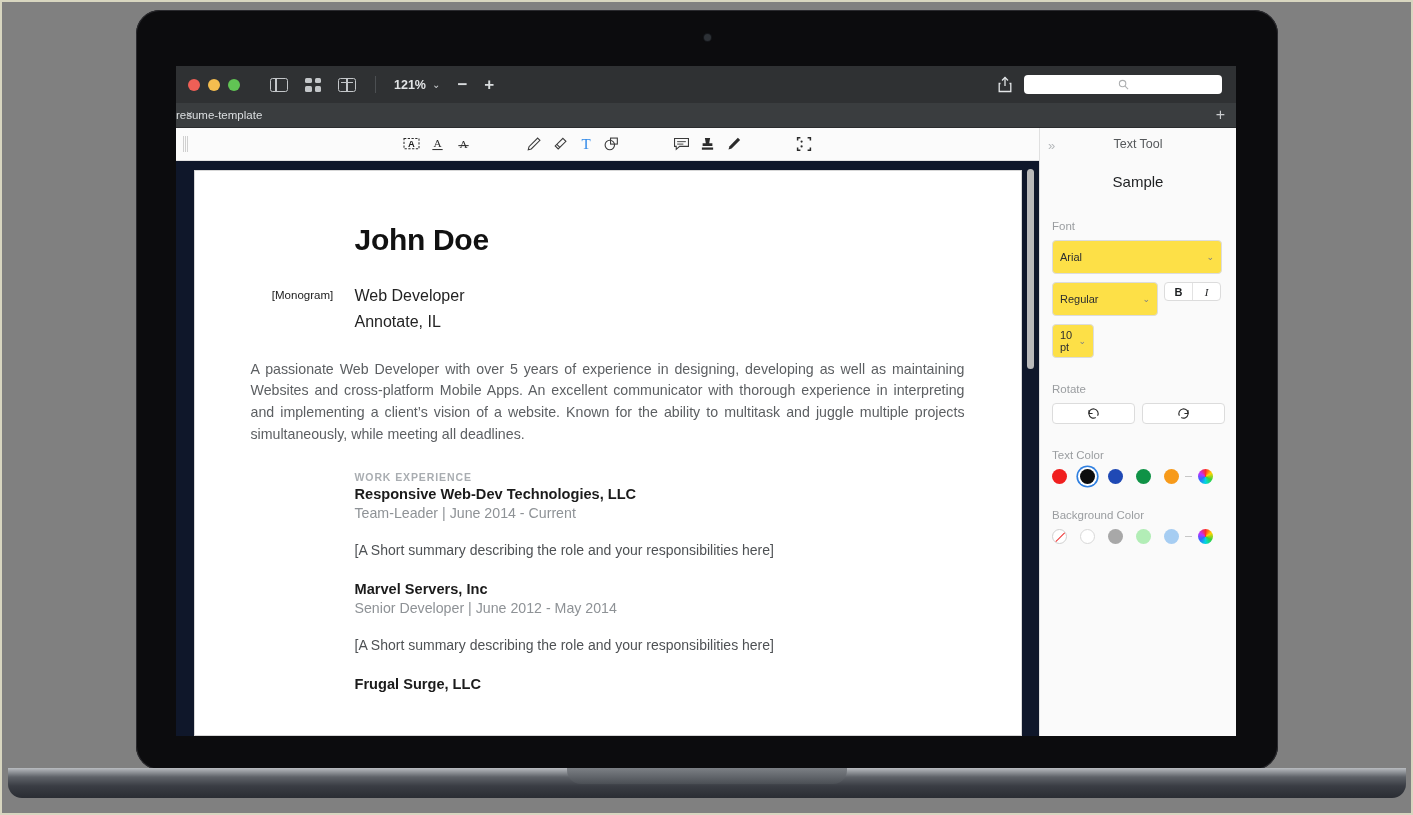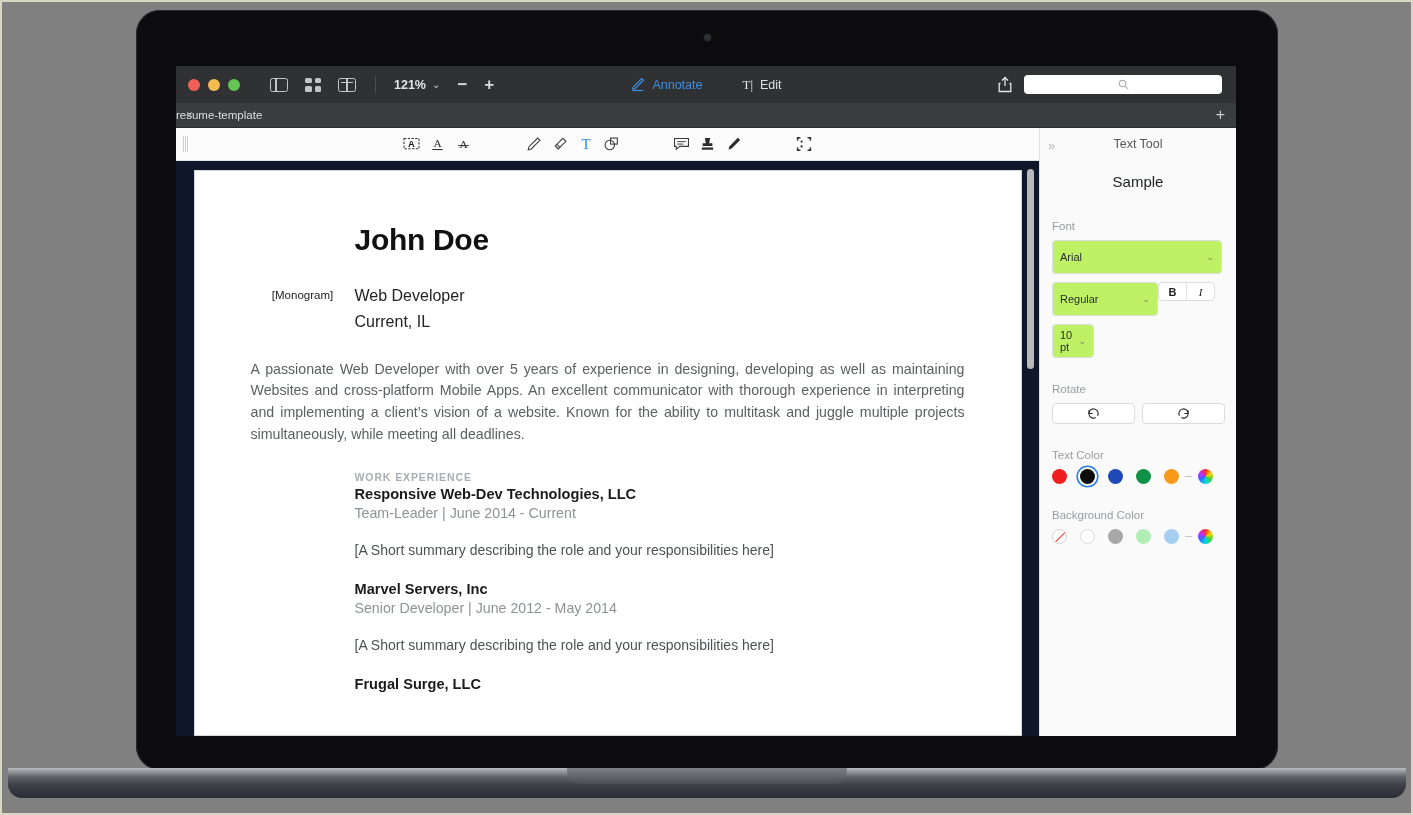--- a/index.html
+++ b/index.html
@@ -105,25 +105,25 @@
   .r-gap{margin-top:23px;}
 
   
   .side{width:196px;flex:none;background:#fafafa;border-left:1px solid #e0e0e0;position:relative;}
   .side-chev{position:absolute;left:8px;top:10px;color:#b4b7ba;font-size:13px;}
   .side-title{text-align:center;padding-top:9px;font-size:12.5px;color:#55585b;}
   .side-sample{text-align:center;margin-top:22px;font-size:15px;color:#1d1f21;}
   .grp-label{font-size:11.5px;color:#9a9da0;margin:30px 0 8px 12px;}
   .grp-label.tight{margin-top:25px;}
   .sel{
-    margin-left:12px;width:170px;height:19px;border:1px solid #dcdcdc;border-radius:4px;background:#bef264;
+    margin-left:12px;width:170px;height:19px;border:1px solid #dcdcdc;border-radius:4px;background:#fde047;
     display:flex;align-items:center;font-size:11px;color:#2c2e30;box-sizing:border-box;padding:16px 7px;
   }
   .sel .cv{margin-left:auto;color:#7d8084;font-size:9px;}
-  .row{display:flex;margin-left:12px;margin-top:8px;}
+  .row{display:flex;margin-left:12px;margin-top:8px;gap:6px;}
   .sel-sm{width:106px;}
   .sel-xs{width:42px;}
   .bi{display:flex;border:1px solid #dcdcdc;border-radius:4px;overflow:hidden;background:#fff;height:19px;box-sizing:border-box;}
   .bi span{width:27px;display:flex;align-items:center;justify-content:center;font-size:11px;color:#1d1f21;}
   .bi span:first-child{font-weight:bold;border-right:1px solid #e2e2e2;}
   .bi span:last-child{font-family:"Liberation Serif",serif;font-style:italic;}
   .rot-row{display:flex;margin-left:12px;gap:7px;}
   .rot{width:81px;height:19px;border:1px solid #dcdcdc;border-radius:4px;background:#fff;display:flex;align-items:center;justify-content:center;}
   .sw-row{display:flex;margin-left:12px;align-items:center;gap:13px;margin-top:4px;}
   .sw{width:15px;height:15px;border-radius:50%;position:relative;}
@@ -167,33 +167,20 @@
 
           <div class="tb-sep"></div>
 
           <div class="zoomgrp">
             <span>121%</span>
             <span class="chev">⌄</span>
             <span class="zbtn">−</span>
             <span class="zbtn">+</span>
           </div>
 
-          <div class="modes">
-            <div class="mode active">
-              <svg class="pen-ico" viewBox="0 0 16 16">
-                <path d="M12.5 1.6 L14.4 3.5 L5.6 12.3 L3 13 L3.7 10.4 Z" fill="none" stroke="#3e8ee0" stroke-width="1.3"></path>
-                <path d="M2.4 14.4 H14.2" stroke="#3e8ee0" stroke-width="1.3"></path>
-              </svg>
-              <span>Annotate</span>
-            </div>
-            <div class="mode idle">
-              <span class="tico">T|</span>
-              <span>Edit</span>
-            </div>
-          </div>
 
           <div class="right-grp">
             <svg class="share-ico" viewBox="0 0 14 17">
               <path d="M7 1.5 V10" stroke="#e3e6e8" stroke-width="1.3" fill="none"></path>
               <path d="M4 4.5 L7 1.5 L10 4.5" stroke="#e3e6e8" stroke-width="1.3" fill="none"></path>
               <path d="M2.5 7.5 H1.2 V15.5 H12.8 V7.5 H11.5" stroke="#e3e6e8" stroke-width="1.3" fill="none"></path>
             </svg>
             <div class="search">
               <svg width="11" height="11" viewBox="0 0 12 12">
                 <circle cx="5" cy="5" r="3.5" fill="none" stroke="#6b6e71" stroke-width="1.2"></circle>
@@ -300,21 +287,21 @@
             </div>
 
             <div class="docarea">
               <div class="sheet">
                 <div class="r-name">John Doe</div>
 
                 <div class="r-mid">
                   <div class="r-mono">[Monogram]</div>
                   <div>
                     <div class="r-role">Web Developer</div>
-                    <div class="r-role">Current, IL</div>
+                    <div class="r-role">Annotate, IL</div>
                   </div>
                 </div>
 
                 <div class="r-para">A passionate Web Developer with over 5 years of experience in designing, developing as well as maintaining Websites and cross-platform Mobile Apps. An excellent communicator with thorough experience in interpreting and implementing a client’s vision of a website. Known for the ability to multitask and juggle multiple projects simultaneously, while meeting all deadlines.</div>
 
                 <div class="r-sec">
                   <div class="r-seclabel">WORK EXPERIENCE</div>
 
                   <div>
                     <div class="r-job">Responsive Web-Dev Technologies, LLC</div>

